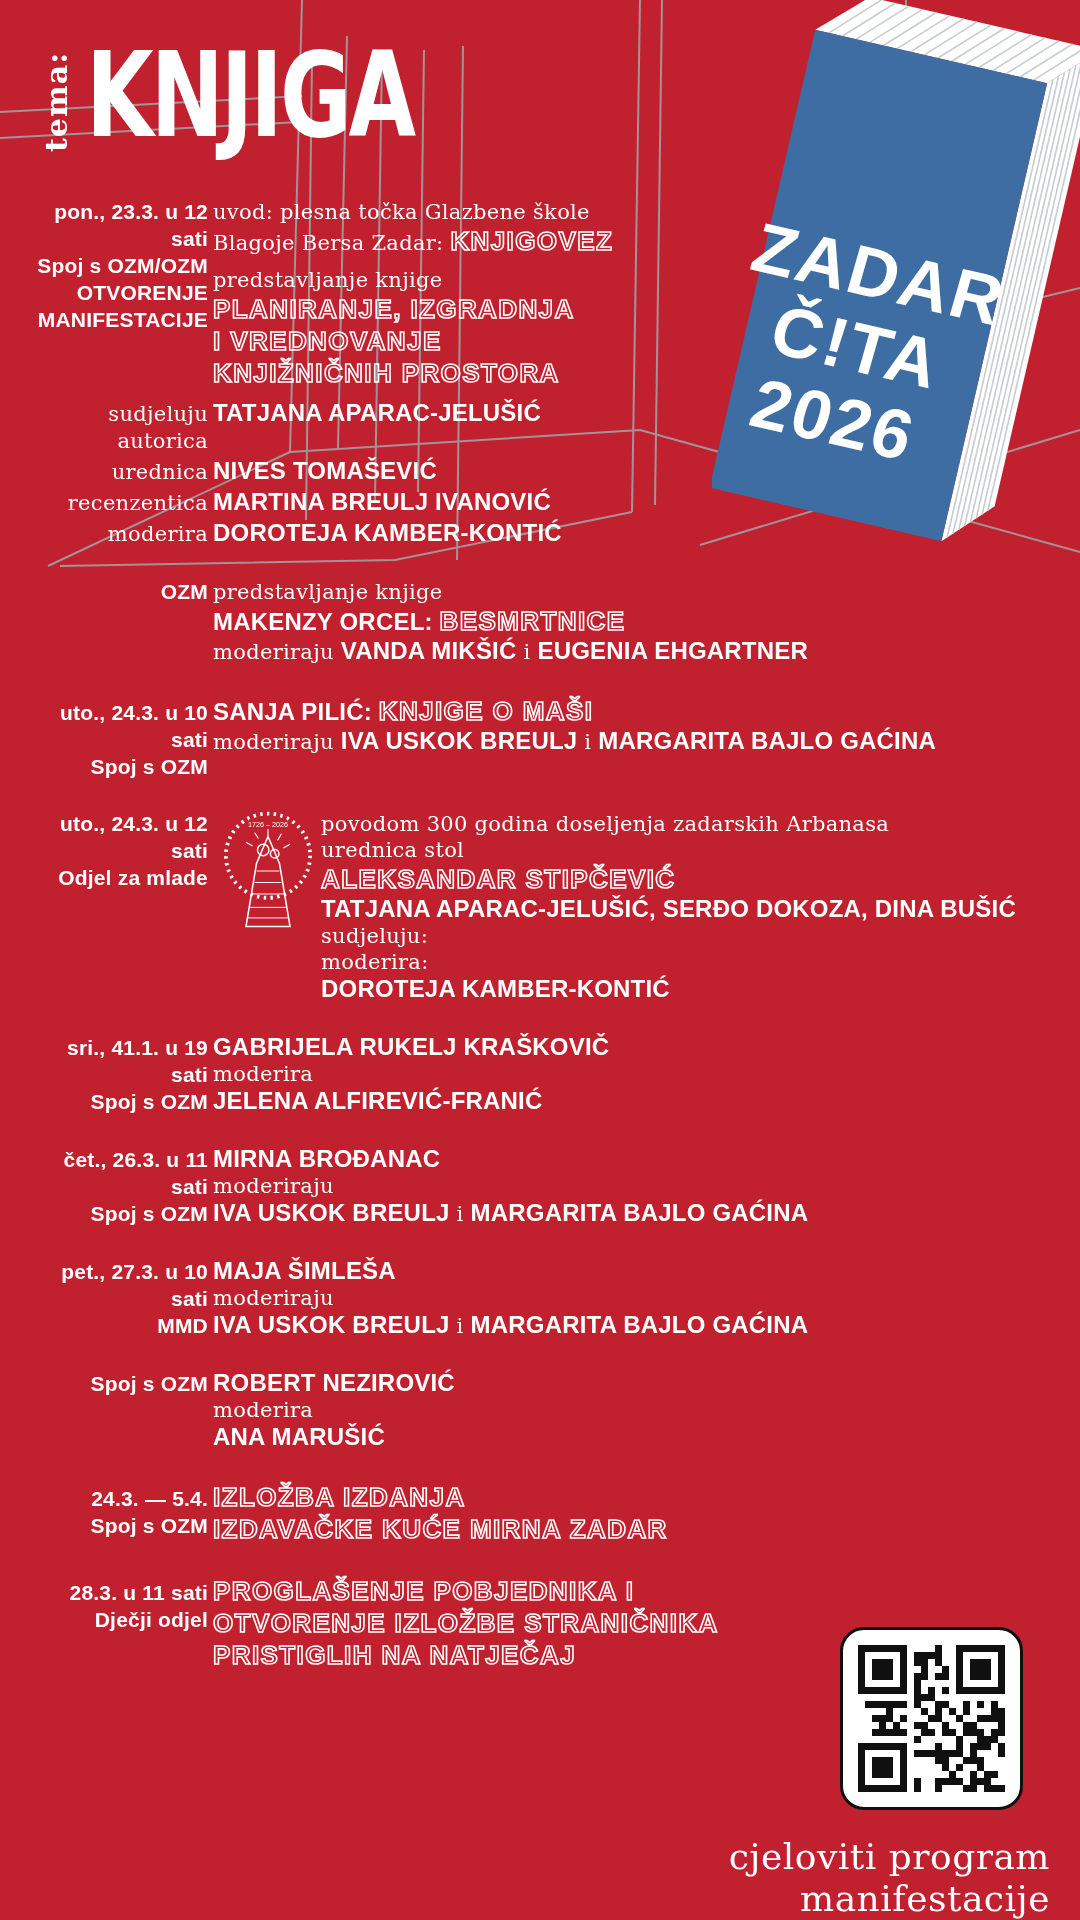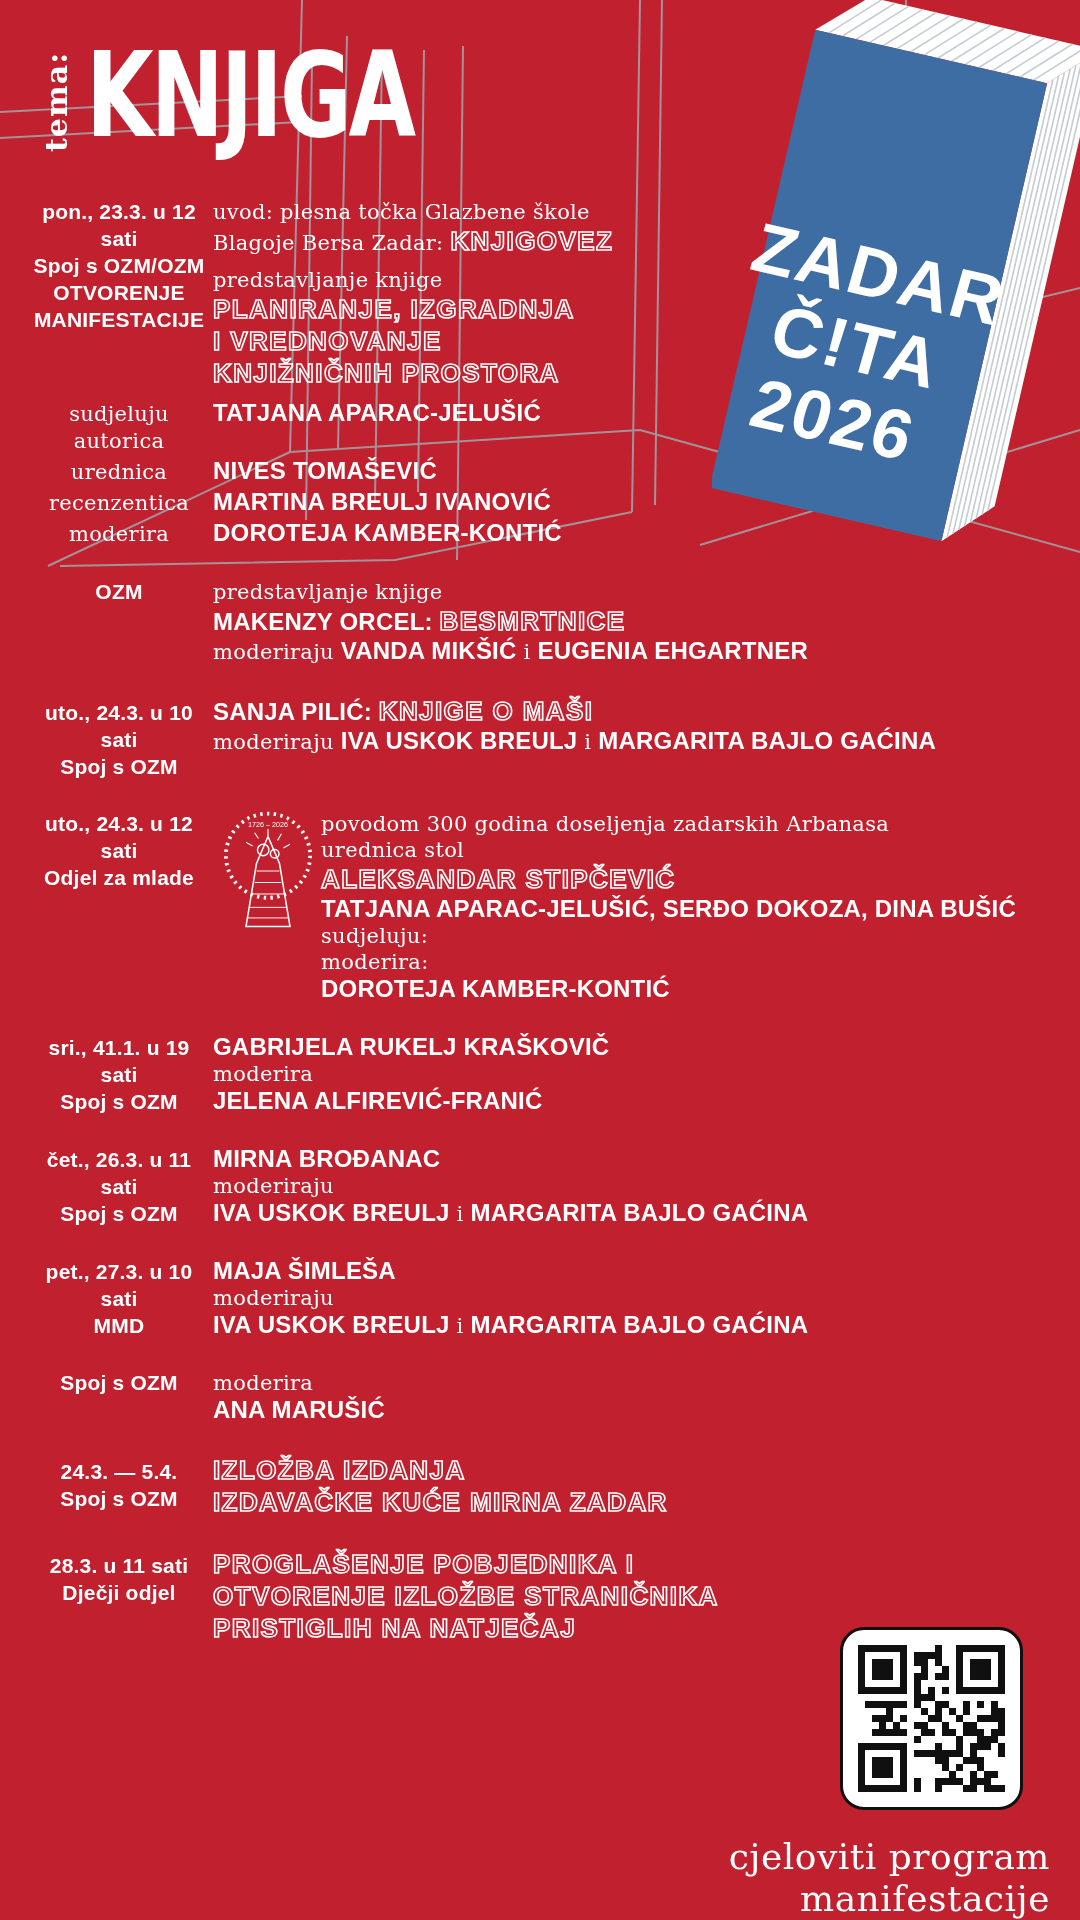--- a/index.html
+++ b/index.html
@@ -22,21 +22,21 @@
     letter-spacing:-4px;transform:scaleX(.74);transform-origin:0 0;white-space:nowrap;
   }
   
   .book-svg{position:absolute;left:712px;top:-6px;}
   .book-cover-text{fill:#fff;font-family:"Liberation Sans",sans-serif;font-weight:900;font-size:70px;letter-spacing:2px;text-anchor:middle;}
   
   .events{position:absolute;left:30px;top:198px;right:26px;}
   .event{margin-bottom:30px;}
   .row{display:flex;align-items:baseline;}
   .row+.row{margin-top:2px;}
-  .col-left{width:178px;min-width:178px;text-align:center;}
+  .col-left{width:178px;min-width:178px;text-align:right;}
   .col-right{margin-left:5px;flex:1;}
   .emblem-col{width:96px;min-width:96px;margin-left:12px;position:relative;align-self:flex-start;}
   .emblem-col svg{position:absolute;left:0;top:-6px;}
   .date-line{font:700 21px/27px "Liberation Sans",sans-serif;letter-spacing:.2px;}
   .label-line{font:400 21px/27px "DejaVu Serif",serif;letter-spacing:.3px;}
   .content-line{white-space:nowrap;}
   .gap{height:10px;}
   .seg-p{font:400 21px/26px "DejaVu Serif",serif;letter-spacing:.3px;}
   .seg-b{font:800 24px/28px "Liberation Sans",sans-serif;letter-spacing:.2px;}
   .seg-o{
@@ -266,20 +266,21 @@
           <div class="content-line"><span class="seg-b">IVA USKOK BREULJ</span><span class="seg-p"> i </span><span class="seg-b">MARGARITA BAJLO GAĆINA</span></div>
         </div>
       </div>
     </div>
     <div class="event">
       <div class="row">
         <div class="col-left">
           <div class="date-line">Spoj s OZM</div>
         </div>
         <div class="col-right">
+          <div class="content-line"><span class="seg-b">ROBERT NEZIROVIĆ</span></div>
           <div class="content-line"><span class="seg-p">moderira</span></div>
           <div class="content-line"><span class="seg-b">ANA MARUŠIĆ</span></div>
         </div>
       </div>
     </div>
     <div class="event">
       <div class="row">
         <div class="col-left">
           <div class="date-line">24.3. — 5.4.</div>
           <div class="date-line">Spoj s OZM</div>

